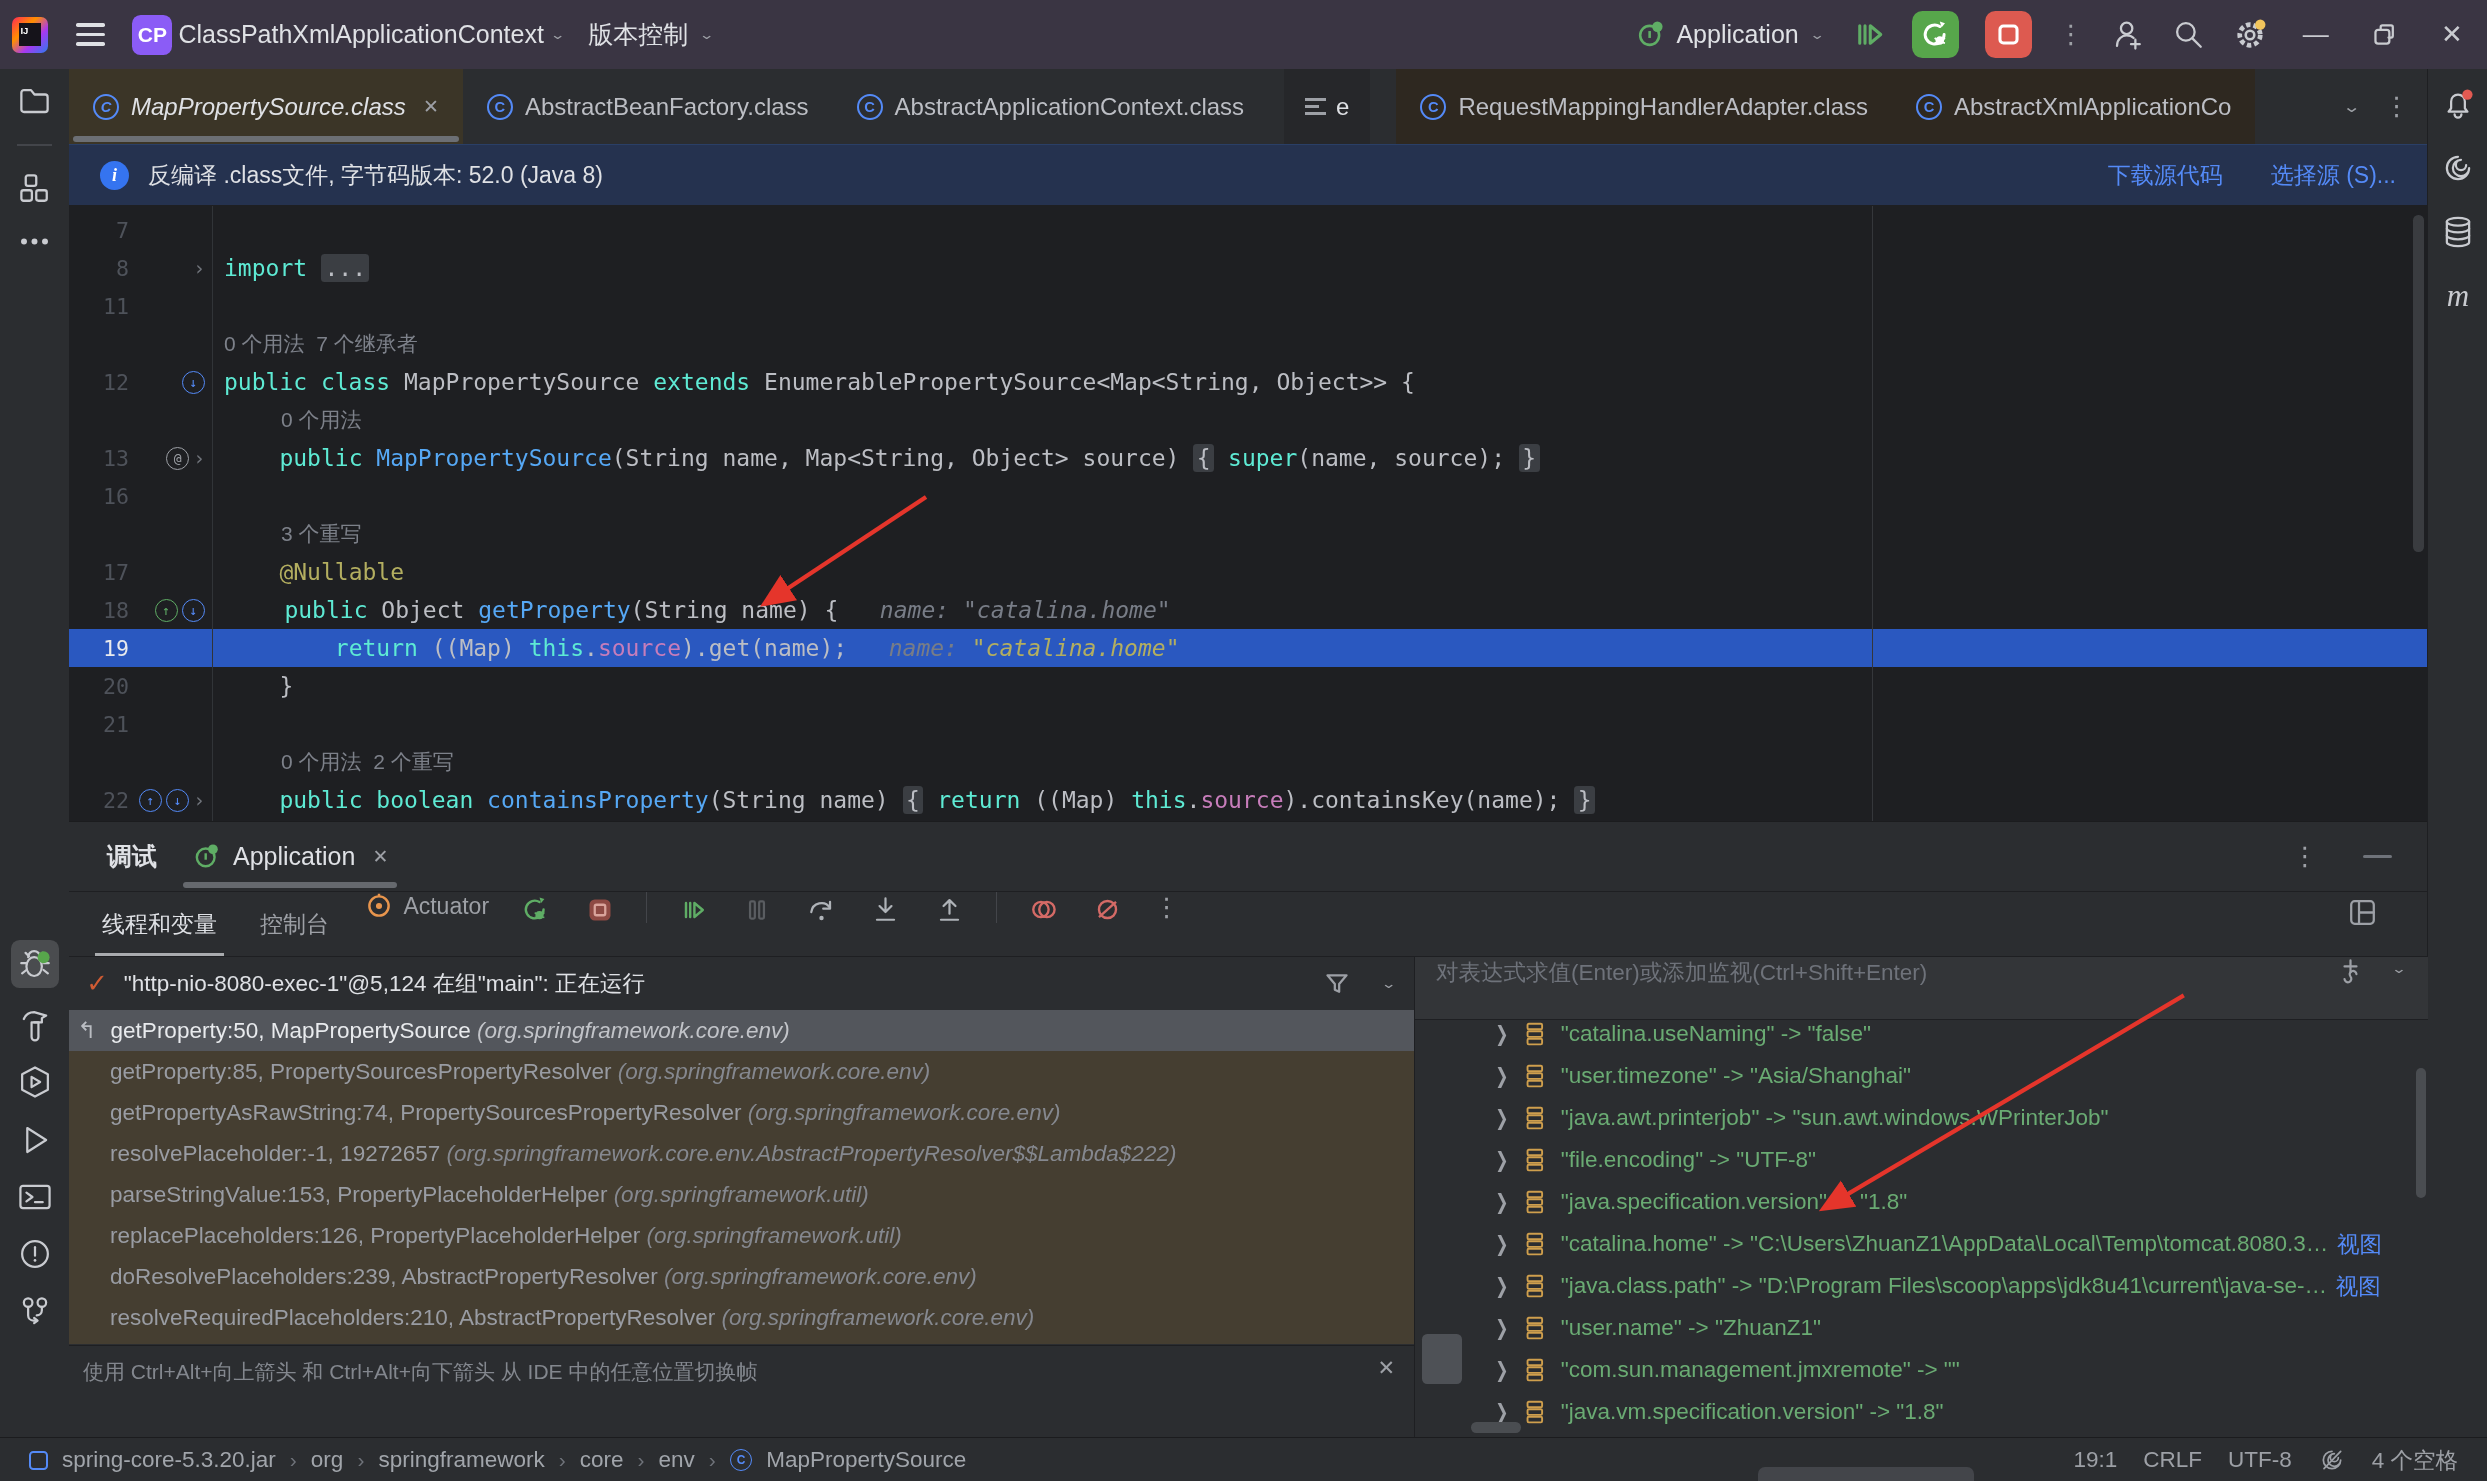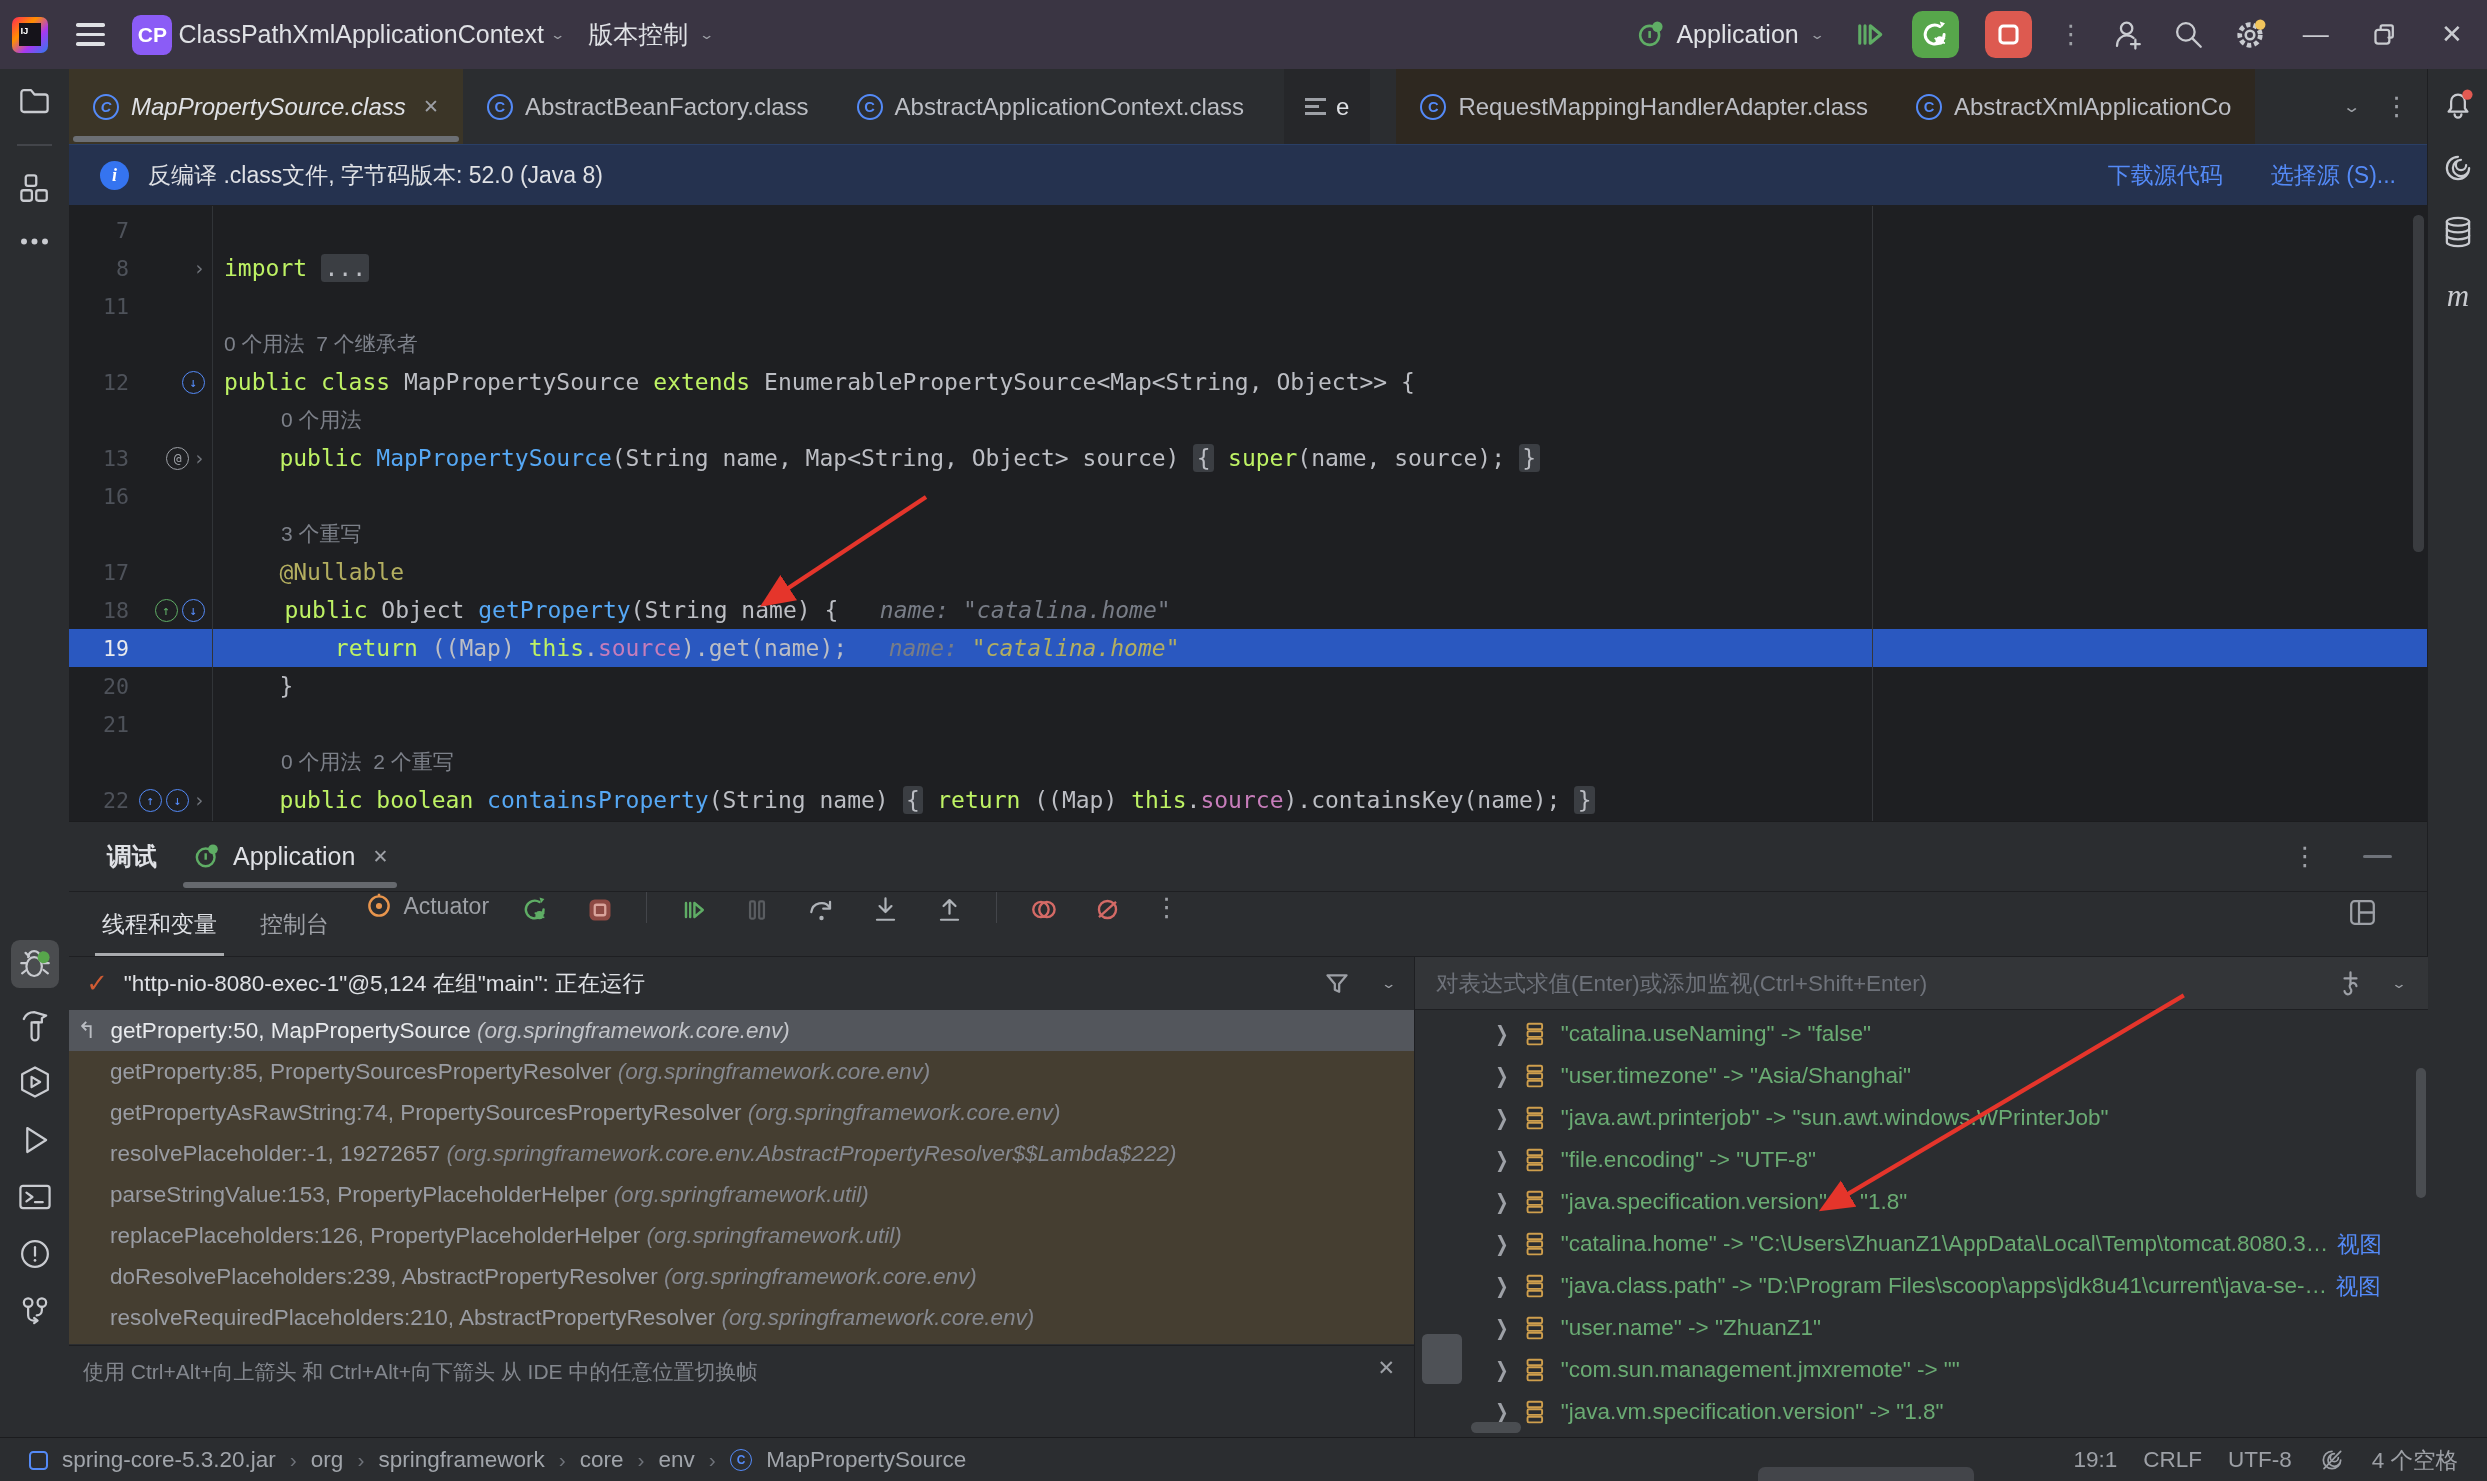--- a/index.html
+++ b/index.html
@@ -72,21 +72,21 @@
   #gutter-sep { position:absolute; left:143px; top:0; bottom:0; width:0.9px; background:#313438; }
   #margin-guide { position:absolute; left:1803px; top:0; bottom:0; width:0.9px; background:#35373b; }
   #editor-scrollbar { position:absolute; right:3.5px; top:8.6px; width:10.4px; height:337px; background:#4a4d51; border-radius:5.2px; opacity:.65; }
   #code-rows { position:absolute; left:0; top:5.2px; right:0; }
   .crow { display:flex; align-items:center; height:38px; font-family:"DejaVu Sans Mono","Liberation Mono",monospace; font-size:23px; position:relative; }
   .crow.hl { background:#2a58c0; }
   .ln { width:60px; text-align:right; color:#4e525a; flex:none; font-size:21.6px; }
   .crow.hl .ln { color:#e8eaed; }
   .gut { width:83px; flex:none; display:flex; align-items:center; justify-content:flex-end; gap:4.3px; padding-right:7px; }
   .ctext { white-space:pre; color:#bcbec4; }
-  .tok-kw { color:#bef264; }
+  .tok-kw { color:#5eead4; }
   .tok-pl { color:#bcbec4; }
   .tok-mth { color:#56a8f5; }
   .tok-fld { color:#c77dbb; }
   .tok-ann { color:#b3ae60; }
   .tok-in { color:#787d87; font-style:italic; }
   .tok-instr { color:#b3ae60; font-style:italic; }
   .tok-fb { background:#3b3e43; border-radius:3.5px; padding:0.9px 3.5px; color:#bcbec4; }
   .inlay { color:#7d818a; font-size:21px; font-family:"Liberation Sans","DejaVu Sans",sans-serif; }
   .gic { width:23px; height:23px; border-radius:50%; border:1.7px solid; font-size:13px; display:flex;
     align-items:center; justify-content:center; font-family:"DejaVu Sans Mono",monospace; }
@@ -132,22 +132,22 @@
 
   #frames-hint { position:absolute; left:0; top:523px; width:1345px; height:93px; background:#2b2d30;
     border-top:0.9px solid #1e1f22; }
   #frames-hint .htext { position:absolute; left:14px; top:12px; color:#83878e; font-size:21px; }
   #frames-hint .hclose { position:absolute; right:19px; top:10.4px; color:#9da0a6; font-size:21px; }
 
   #panel-gap { position:absolute; left:1345px; top:134px; width:54px; height:482px; background:#2b2d30; border-left:0.9px solid #1e1f22; }
   #gap-thumb { position:absolute; left:7px; bottom:54px; width:40px; height:50px; background:#4e5156; border-radius:5.2px; }
 
   #watches { position:absolute; left:1400px; top:134px; width:959px; height:482px; background:#2b2d30; }
-  #watch-header { position:absolute; left:-54px; top:0; width:1013px; height:54px; background:#333538;
-    border-top:0.9px solid #1e1f22; border-bottom:0.9px solid #1e1f22; display:flex; align-items:center; padding:0 21px; gap:26px; }
+  #watch-header { position:absolute; left:-54px; top:0; width:1013px; height:64px; background:#333538;
+    border-top:0.9px solid #1e1f22; border-bottom:0.9px solid #1e1f22; display:flex; align-items:flex-start; padding:0 21px; gap:26px; }
   #watch-header .ph { color:#6e727a; font-size:22.5px; white-space:nowrap; overflow:hidden; flex:1; }
   #watch-rows { position:absolute; left:0; top:57px; width:100%; }
   .watch { height:42px; display:flex; align-items:center; gap:14px; padding-left:24px; font-size:22.5px; }
   .wchev { color:#9da0a6; font-size:21px; transform:scaleX(.75); width:17.3px; }
   .wtext { color:#6aab73; white-space:pre; overflow:hidden; }
   .wlink { color:#548af7; flex:none; margin-left:-5.2px; }
   #watch-vthumb { position:absolute; right:1.7px; top:112px; width:10.4px; height:130px; background:#4a4d51; border-radius:5.2px; }
   #watch-hthumb { position:absolute; left:1.7px; bottom:5.2px; width:50px; height:10.4px; background:#4a4d51; border-radius:5.2px; }
 
   

